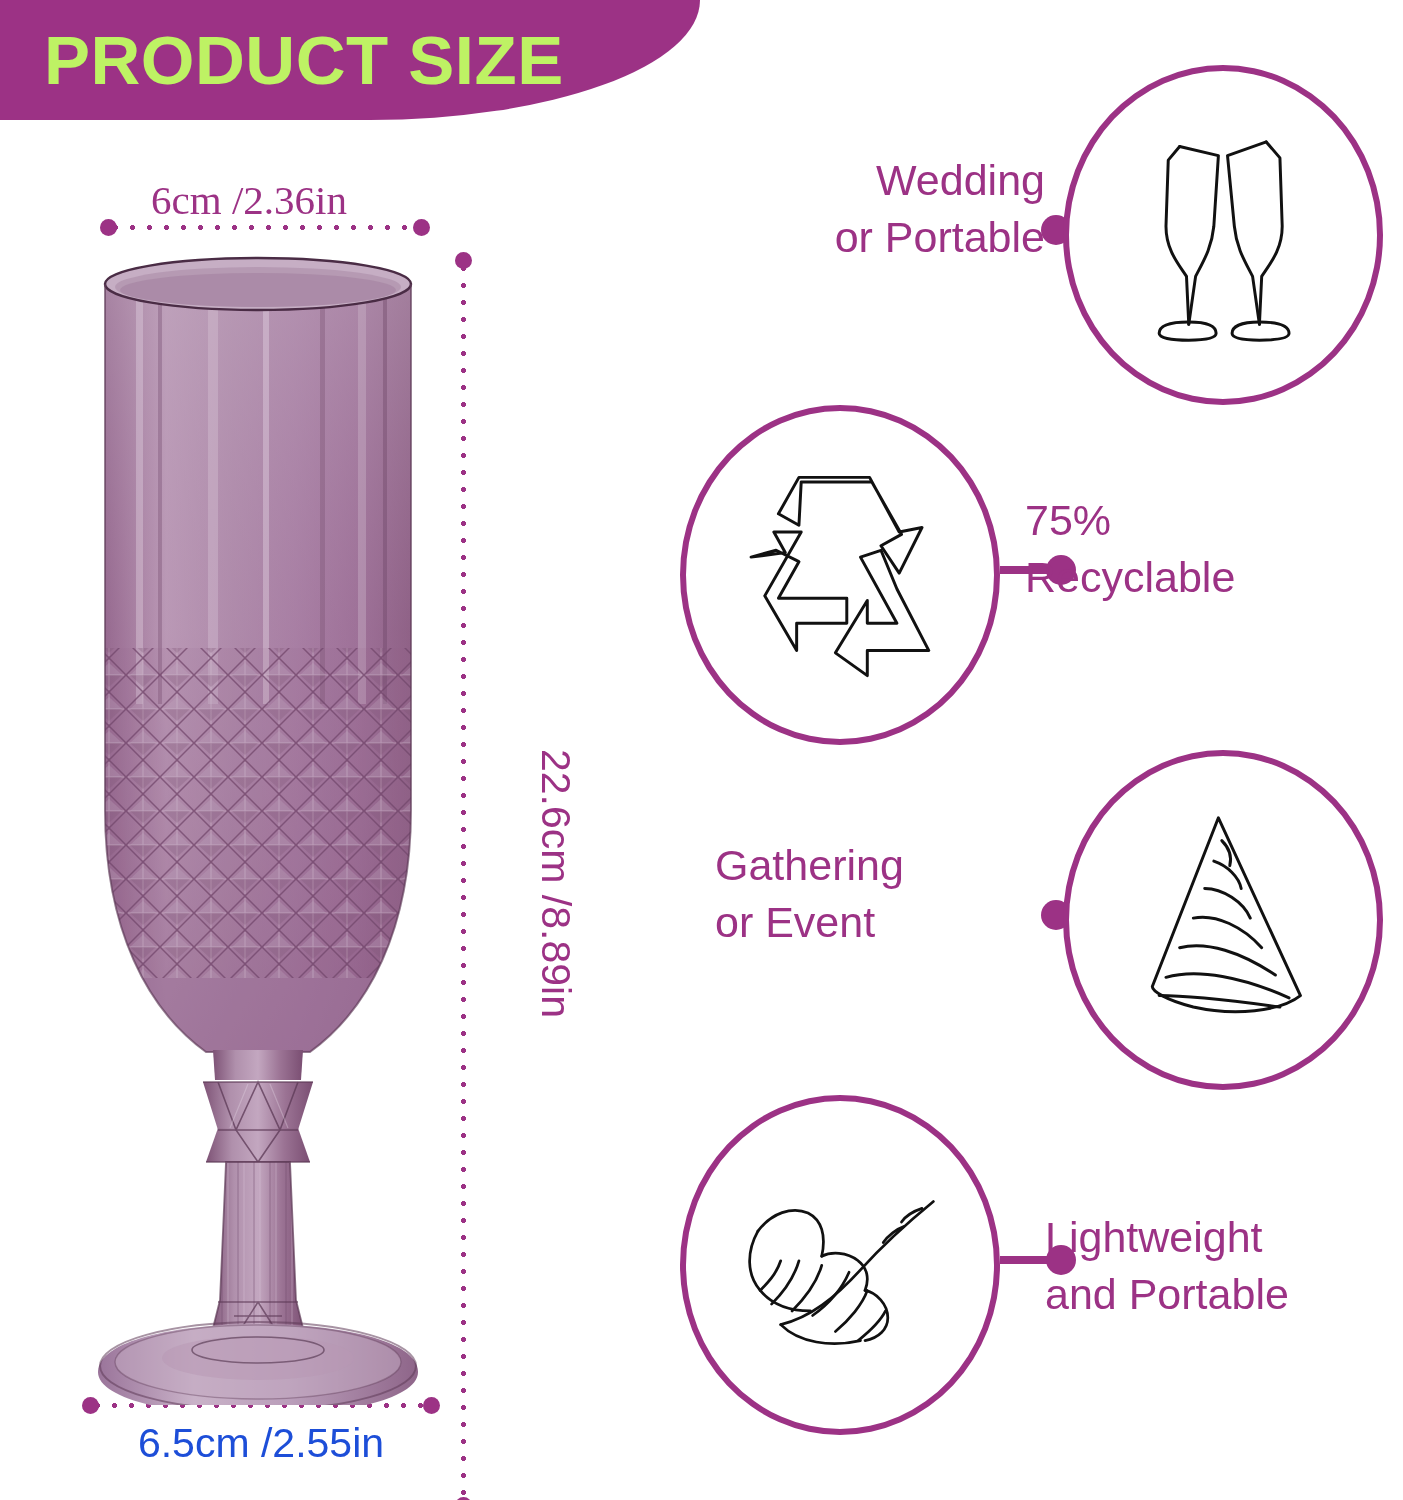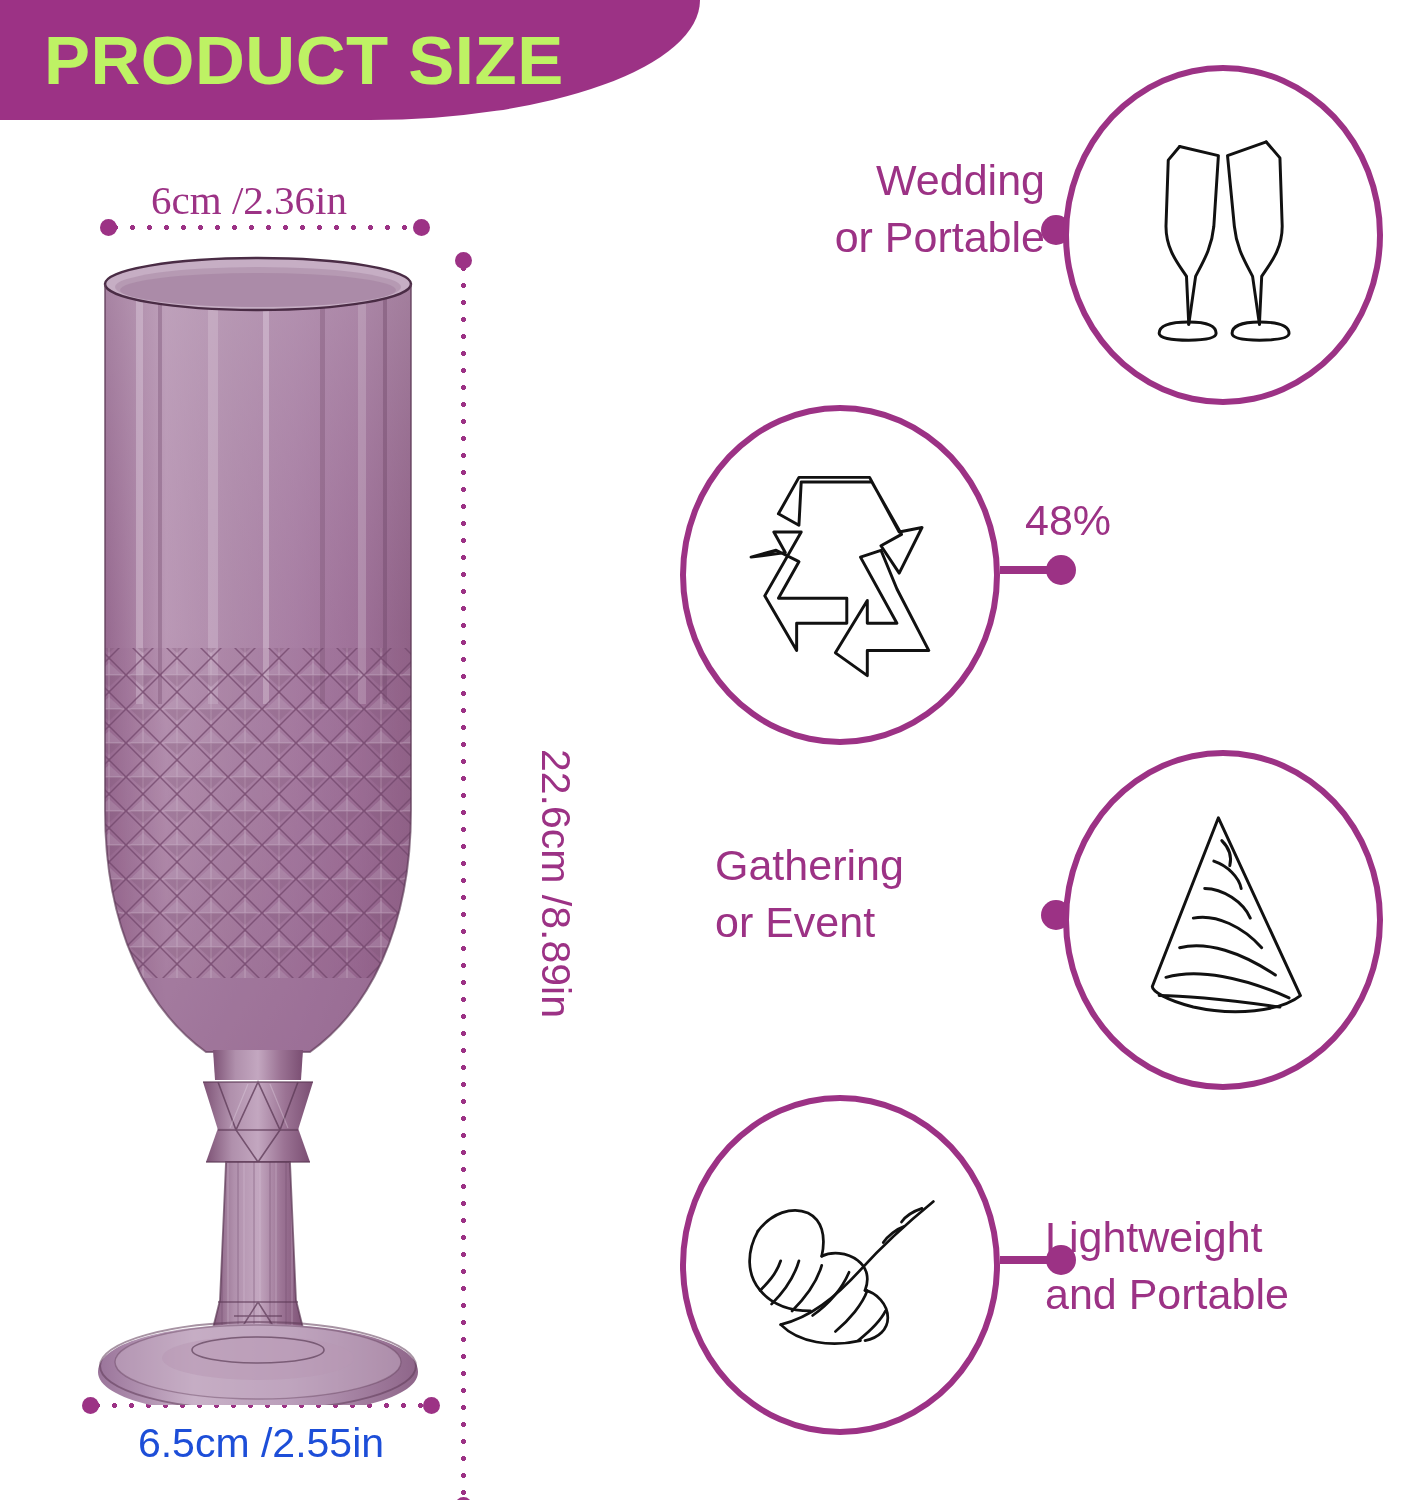--- a/index.html
+++ b/index.html
@@ -433,21 +433,22 @@
             <path d="M 22,84 L 52,80 L 42,62 L 66,62 L 34,118 L 62,166 L 62,142 L 106,142 L 106,120 L 46,120 L 64,88 L 44,78 Z"></path>
 
             <path d="M 118,84 L 150,142 L 124,142 L 124,122 L 96,168 L 124,188 L 124,166 L 178,166 L 150,112 L 136,78 Z"></path>
           </g>
         </svg>
       </div>
       <div class="connector">
         <span class="knob"></span>
       </div>
       <div class="ftext">
-        <span>48%</span>
+        <span>75%</span>
+        <span class="line2">Recyclable</span>
       </div>
     </div>
 
     <div class="feature f3">
       <div class="ftext">
         <span>Gathering</span>
         <span class="line2">or Event</span>
       </div>
       <div class="connector">
         <span class="knob"></span>

